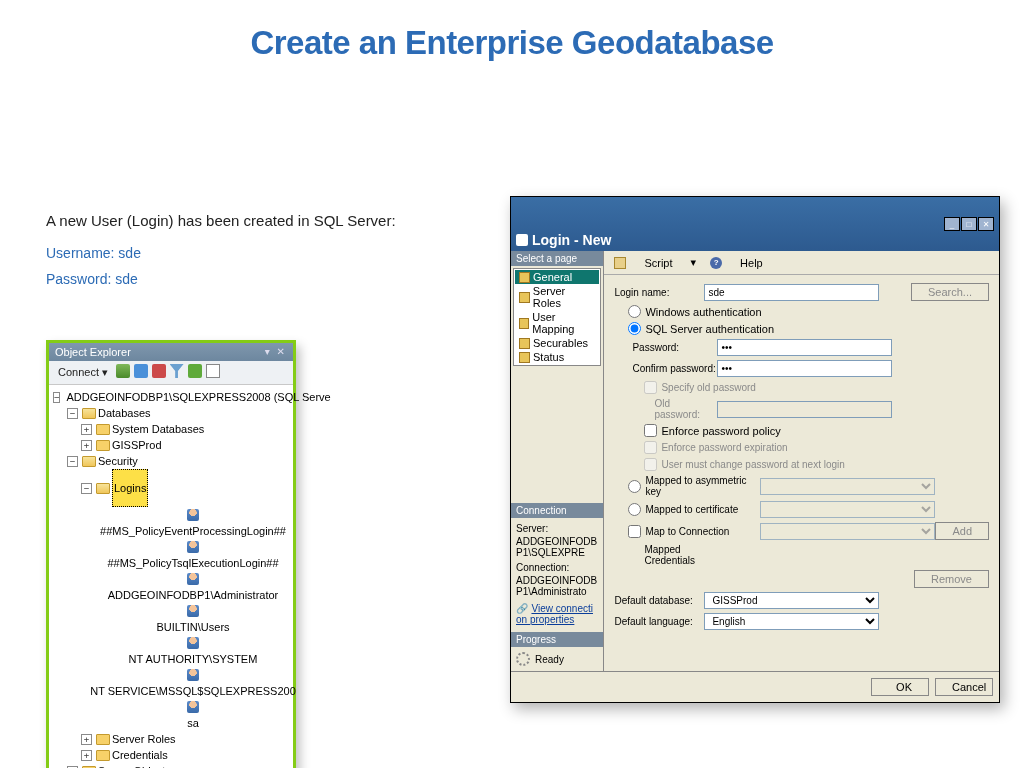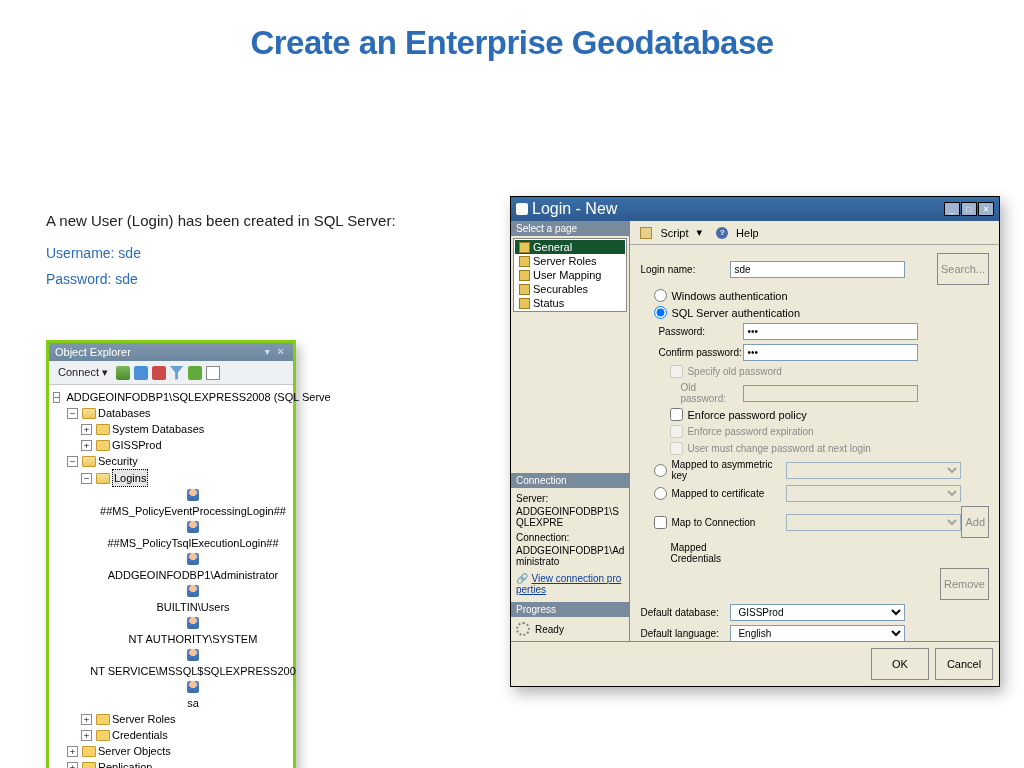--- a/index.html
+++ b/index.html
@@ -6,74 +6,74 @@
 body { background: #fff; width: 1024px; height: 768px; position: relative; overflow: hidden; }
 .slide-title { color: #2c6bb5; font-size: 33px; font-weight: bold; text-align: center; padding-top: 24px; letter-spacing: -0.5px; }
 .desc { position: absolute; left: 46px; top: 212px; font-size: 15px; color: #222; }
 .desc .u { color: #2c6bb5; margin-top: 16px; font-size: 14px; }
 .desc .p { color: #2c6bb5; margin-top: 10px; font-size: 14px; }
 
 
 .obj-exp { position: absolute; left: 46px; top: 340px; width: 250px; background: #fff; border: 3px solid #84cc16; box-shadow: 4px 6px 10px rgba(0,0,0,0.25); font-size: 11px; }
 .oe-title { background: linear-gradient(#7f97ad,#6d879f); color: #fff; padding: 3px 6px; font-size: 11px; display: flex; justify-content: space-between; }
 .oe-title .win-btns { color: #dde; font-size: 10px; letter-spacing: 2px; }
-.oe-tool { background: #eef1f4; padding: 3px 5px; border-bottom: 1px solid #c8c8c8; display: flex; align-items: center; gap: 4px; }
+.oe-tool { background: #eef1f4; padding: 3px 5px; border-bottom: 1px solid #c8c8c8; display: flex; gap: 4px; }
 .oe-tool .conn { font-size: 11px; color: #222; padding: 1px 3px; border: 1px solid transparent; }
 .oe-tool .ic { width: 14px; height: 14px; display: inline-block; }
 .ic-srv { background: linear-gradient(#7fb85a,#4a8a2a); border-radius: 2px; }
 .ic-ref { background: #4a90d9; border-radius: 2px; position: relative; }
 .ic-stop { background: #cc4a4a; border-radius: 2px; }
 .ic-fil { background: #6aa0d0; clip-path: polygon(0 0,100% 0,60% 50%,60% 100%,40% 100%,40% 50%); }
 .ic-grn { background: #5faa3a; border-radius: 2px; }
 .ic-x { background: #fff; border: 1px solid #888; position: relative; }
 .tree { padding: 4px 2px 8px 4px; background: #fff; }
 .tn { white-space: nowrap; display: flex; align-items: center; gap: 2px; line-height: 16px; }
 .ex { width: 11px; height: 11px; display: inline-flex; align-items: center; justify-content: center; border: 1px solid #8a8a8a; font-size: 9px; color: #444; background: #fff; margin-right: 2px; cursor: pointer; font-family: monospace; }
 .fold { width: 14px; height: 11px; background: #f7d169; border: 1px solid #c49a2e; border-radius: 1px; display: inline-block; }
 .fold.open { background: linear-gradient(#f7e39a,#f0c65a); }
 .usr-ic { width: 12px; height: 12px; display: inline-block; background: radial-gradient(circle at 50% 30%,#f4c49a 35%,transparent 36%), linear-gradient(#5a8ac9,#3a6aa9); border-radius: 2px; }
 .srv-ic { width: 13px; height: 13px; background: linear-gradient(#b4d66f,#6aa838); border-radius: 2px; display: inline-block; }
 .ind1 { margin-left: 14px; } .ind2 { margin-left: 28px; } .ind3 { margin-left: 42px; flex-direction: column; }
-.sel { background: #e5e5e5; border: 1px dotted #000; padding: 0 1px; }
+.sel { background: #fde047; border: 1px dotted #000; padding: 10px 1px; }
 
 
 .dlg { position: absolute; left: 510px; top: 196px; width: 490px; background: #ece9d8; border: 1px solid #000; box-shadow: 4px 6px 14px rgba(0,0,0,0.3); font-size: 11px; }
 .tbar { background: linear-gradient(#3a6ea5,#2d5a8f); color: #fff; padding: 3px 5px; display: flex; justify-content: space-between; align-items: center; }
-.tbar .ttl { display: flex; align-items: center; gap: 4px; font-weight: normal; font-size: 16px; }
+.tbar .ttl { display: flex; align-items: center; gap: 4px; font-weight: bold; font-size: 14px; margin-top: 32px; }
 .tbar .lic { width: 12px; height: 12px; background: #fff; border-radius: 2px; display: inline-block; }
 .tbar .wb { display: flex; gap: 1px; }
 .tbar .wb span { width: 16px; height: 14px; background: #a0b4d0; border: 1px solid #000; display: inline-flex; align-items: center; justify-content: center; font-size: 8px; cursor: pointer; }
 .dlg-body { display: flex; height: 420px; }
 .left-col { width: 125px; background: #ece9d8; display: flex; flex-direction: column; border-right: 1px solid #888; }
 .sec-h { background: #788a9c; color: #fff; padding: 2px 5px; font-size: 10px; }
 .page-list { background: #fff; border: 1px solid #888; margin: 2px; padding: 1px; flex: 0 0 auto; }
 .pg { padding: 1px 4px; display: flex; align-items: center; gap: 3px; cursor: pointer; }
-.pg.active { background: #14532d; color: #fff; }
+.pg.active { background: #0f766e; color: #fff; }
 .pg .pic { width: 11px; height: 11px; background: #e8c55a; border: 1px solid #a07820; }
 .conn-box { margin: 2px; font-size: 10px; padding: 3px; }
 .conn-box div { margin-bottom: 2px; word-break: break-all; }
 .conn-box a { color: #0a3d9a; text-decoration: underline; cursor: pointer; }
 .prog-box { margin: 2px; padding: 3px; display: flex; align-items: center; gap: 5px; font-size: 10px; }
 .spinner { width: 14px; height: 14px; border: 2px dotted #888; border-radius: 50%; }
 
 .right-col { flex: 1; display: flex; flex-direction: column; }
 .tool2 { background: #ece9d8; padding: 3px 5px; border-bottom: 1px solid #aaa; display: flex; gap: 4px; align-items: center; }
-.tool2 .tb { display: flex; align-items: center; gap: 8px; padding: 1px 4px; border: 1px solid transparent; cursor: pointer; font-size: 11px; }
+.tool2 .tb { display: flex; align-items: center; gap: 18px; padding: 1px 4px; border: 1px solid transparent; cursor: pointer; font-size: 11px; }
 .tb .sic { width: 12px; height: 12px; background: #e8d08a; border: 1px solid #a88830; }
 .tb .hic { width: 12px; height: 12px; background: #4a6aa9; border-radius: 50%; color: #fff; display: inline-flex; align-items: center; justify-content: center; font-size: 8px; font-weight: bold; }
 .form { padding: 8px 10px; flex: 1; background: #ece9d8; overflow: hidden; }
 .row { display: flex; align-items: center; margin-bottom: 4px; }
 .row .lbl { width: 90px; font-size: 10px; color: #000; }
 .row .lbl.sub { margin-left: 18px; width: 85px; }
 .row .lbl.dis { color: #8a8a8a; }
 .row input[type=text], .row input[type=password], .row select { height: 17px; font-size: 10px; border: 1px solid #7f9db9; background: #fff; padding: 0 3px; }
 .row input.dis, .row select.dis { background: #ece9d8; color: #888; }
 .row .radio, .row .chk { margin-left: 14px; margin-right: 4px; }
 .row .chk2 { margin-left: 30px; margin-right: 4px; }
-.btn { background: #ece9d8; border: 1px solid #888; padding: 1px 3px; font-size: 11px; height: 32px; cursor: pointer; }
+.btn { background: #ece9d8; border: 1px solid #888; padding: 1px 16px; font-size: 11px; height: 18px; cursor: pointer; text-align: right; }
 .btn.dis { color: #8a8a8a; }
 .grid { border: 1px solid #888; background: #fff; height: 72px; margin-left: 103px; width: 225px; }
 .grid .gh { display: flex; background: #ece9d8; border-bottom: 1px solid #888; }
 .grid .gh span { flex: 1; padding: 2px 4px; font-size: 10px; border-right: 1px solid #ccc; }
 .footer { background: #ece9d8; border-top: 1px solid #888; padding: 6px; display: flex; justify-content: flex-end; gap: 6px; }
 .footer .btn { width: 58px; }
 </style>
 </head>
 <body>
 

